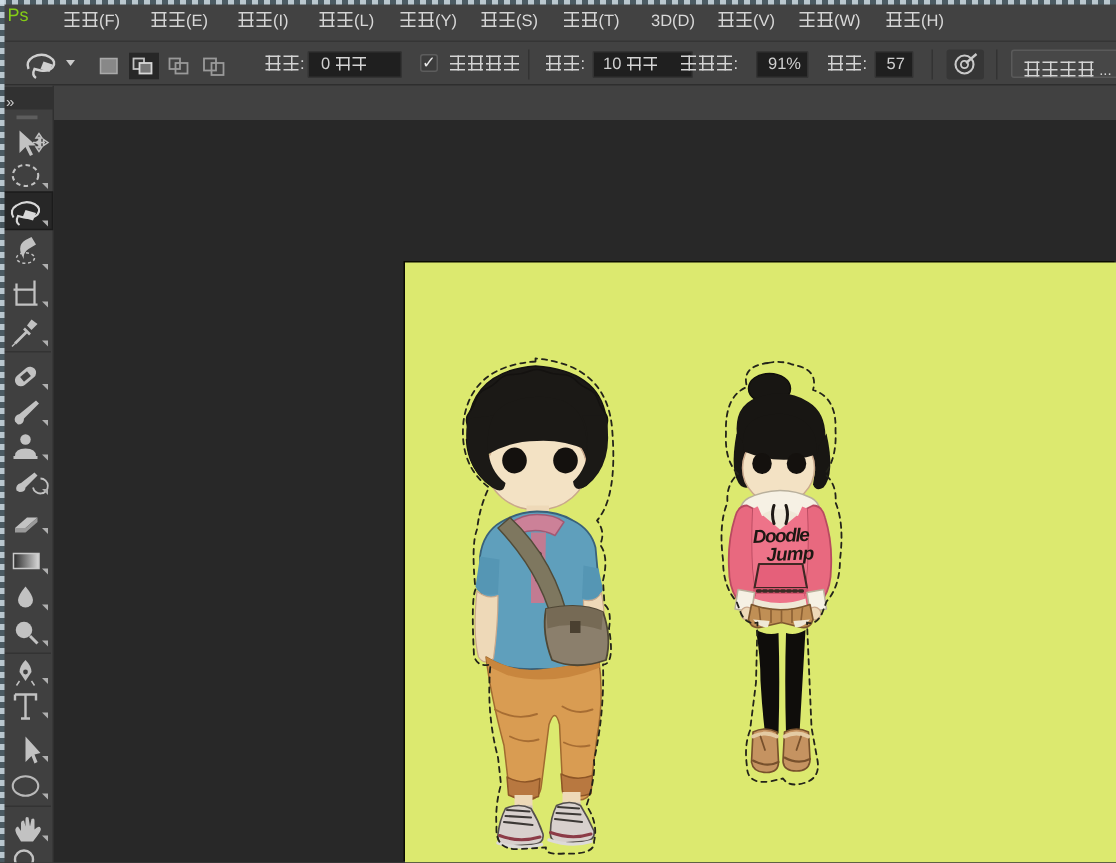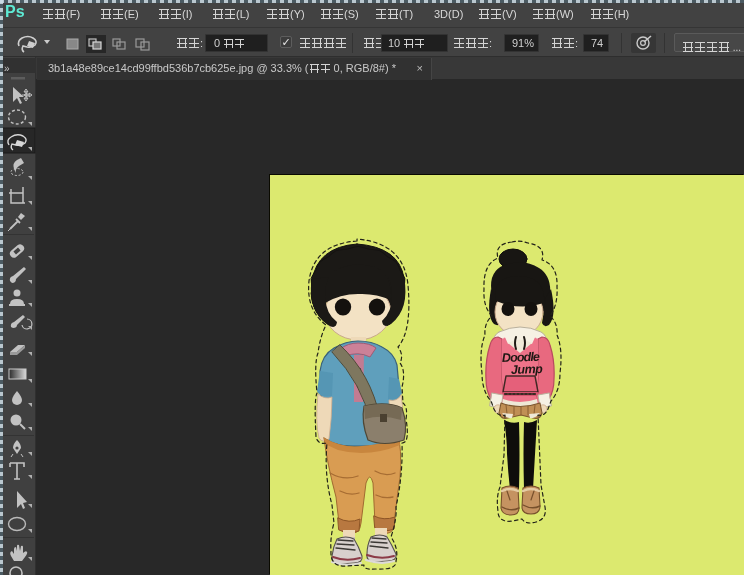--- a/index.html
+++ b/index.html
@@ -34,21 +34,21 @@
 
 #canvas{position:absolute;left:36px;top:80px;width:708px;height:495px;background:#282828}
 #doc{position:absolute;left:234px;top:95px;width:474px;height:400px;background:#dce96f;box-shadow:-1px -1px 0 #0a0a00}
 
 .antH{position:absolute;left:0;width:744px;height:3px;background:repeating-linear-gradient(90deg,#cfdfe8 0 4px,#4d5f68 4px 8px);opacity:.85}
 .antV{position:absolute;top:0;width:3px;height:575px;background:repeating-linear-gradient(180deg,#cfdfe8 0 4px,#4d5f68 4px 8px);opacity:.85}
 </style></head>
 <body>
 <div id="page">
 <div id="menubar">
-<span style="position:absolute;left:5px;top:3px;font-size:16px;font-weight:bold;color:#5eead4;letter-spacing:0">Ps</span>
+<span style="position:absolute;left:5px;top:3px;font-size:12px;font-weight:normal;color:#84cc16;letter-spacing:0">Ps</span>
 <span class="mi" style="left:42px"><i class="k b"></i><i class="k"></i>(F)</span>
 <span class="mi" style="left:100px"><i class="k"></i><i class="k b"></i>(E)</span>
 <span class="mi" style="left:158px"><i class="k"></i><i class="k b"></i>(I)</span>
 <span class="mi" style="left:212px"><i class="k"></i><i class="k b"></i>(L)</span>
 <span class="mi" style="left:266px"><i class="k b"></i><i class="k"></i>(Y)</span>
 <span class="mi" style="left:320px"><i class="k"></i><i class="k b"></i>(S)</span>
 <span class="mi" style="left:375px"><i class="k b"></i><i class="k"></i>(T)</span>
 <span class="mi" style="left:434px">3D(D)</span>
 <span class="mi" style="left:478px"><i class="k"></i><i class="k b"></i>(V)</span>
 <span class="mi" style="left:532px"><i class="k b"></i><i class="k"></i>(W)</span>
@@ -69,38 +69,35 @@
  <rect x="53" y="7" width="8" height="7" fill="none" stroke="#9a9a9a" stroke-width="1.2"></rect>
  <rect x="72" y="4" width="8" height="8" fill="none" stroke="#9a9a9a" stroke-width="1.2"></rect>
  <rect x="77" y="7" width="8" height="8" fill="none" stroke="#9a9a9a" stroke-width="1.2"></rect>
 </svg>
 <span class="lbl" style="left:176px;top:9px"><i class="k"></i><i class="k b"></i>:</span>
 <div class="obox" style="left:205px;top:6px;width:63px;height:18px"><span style="padding-left:8px">0 </span><i class="k s"></i><i class="k s b"></i></div>
 <div class="abs" style="left:280px;top:8px;width:12px;height:12px;background:#3c3c3c;border:1px solid #5d5d5d;border-radius:2px;color:#e8e8e8;font-size:11px;line-height:11px;text-align:center">✓</div>
 <span class="lbl" style="left:299px;top:9px"><i class="k b"></i><i class="k"></i><i class="k"></i><i class="k b"></i></span>
 <div class="abs" style="left:352px;top:5px;width:1px;height:20px;background:#333"></div>
 <span class="lbl" style="left:363px;top:9px"><i class="k"></i><i class="k b"></i>:</span>
-<div class="obox" style="left:381px;top:6px;width:67px;height:18px"><span style="padding-left:6px">10 </span><i class="k s"></i><i class="k s b"></i></div>
+<div class="obox" style="left:395px;top:6px;width:67px;height:18px"><span style="padding-left:6px">10 </span><i class="k s"></i><i class="k s b"></i></div>
 <span class="lbl" style="left:453px;top:9px"><i class="k b"></i><i class="k"></i><i class="k b"></i>:</span>
 <div class="obox" style="left:504px;top:6px;width:35px;height:18px"><span style="padding-left:7px">91%</span></div>
 <span class="lbl" style="left:551px;top:9px"><i class="k"></i><i class="k b"></i>:</span>
-<div class="obox" style="left:583px;top:6px;width:26px;height:18px"><span style="padding-left:7px">74</span></div>
+<div class="obox" style="left:583px;top:6px;width:26px;height:18px"><span style="padding-left:7px">57</span></div>
 <div class="abs" style="left:621px;top:5px;width:1px;height:20px;background:#333"></div>
 <div class="abs" style="left:631px;top:5px;width:25px;height:20px;background:#363636;border-radius:2px">
 <svg width="25" height="20" viewBox="0 0 25 20">
           <circle cx="12" cy="10" r="6" fill="none" stroke="#c9c9c9" stroke-width="1.4"></circle>
           <circle cx="12" cy="10" r="2.4" fill="none" stroke="#c9c9c9" stroke-width="1.2"></circle>
           <path d="M13 9 L20 3" stroke="#c9c9c9" stroke-width="1.6"></path>
         </svg></div>
 <div class="abs" style="left:664px;top:5px;width:1px;height:20px;background:#333"></div>
 <div class="abs" style="left:674px;top:5px;width:72px;height:19px;background:#474747;border:1px solid #5a5a5a;border-radius:2px;text-align:left;padding:3px 0 0 7px"><i class="k"></i><i class="k b"></i><i class="k b"></i><i class="k"></i><span style="color:#d4d4d4;font-size:10px"> ...</span></div>
 </div>
-<div id="tabbar">
-      <div id="tab"><span style="padding-left:11px">3b1a48e89ce14cd99ffbd536b7cb625e.jpg @ 33.3% (<i class="k s"></i><i class="k s b"></i> 0, RGB/8#) *</span><span style="position:absolute;right:8px;top:0;color:#bbb">×</span></div>
-    </div>
 <div id="toolbar">
       <div id="tbhead"><span style="font-size:10px;padding-left:4px;letter-spacing:-2px">»</span></div>
 <svg class="abs" style="left:0;top:0" width="36" height="518" viewBox="0 0 36 518">
 <g fill="none" stroke="#c2c2c2" stroke-width="1.4">
 <rect x="11" y="20" width="14" height="2.5" fill="#5d5d5d" stroke="none"></rect>
 
 <path d="M13 30 L13 45 L17 41 L20 47 L22 46 L19 40 L24 40 Z" fill="#c2c2c2" stroke="none"></path>
 <path d="M26 34 v8 M22 38 h8 M26 32 l-2 3 h4 z M26 44 l-2 -3 h4 z M24 38 l3 -2 v4 z M32 38 l-3 -2 v4 z" stroke-width="1"></path>
 
 <ellipse cx="17" cy="60" rx="8.5" ry="7" stroke-dasharray="3 2.2"></ellipse>

